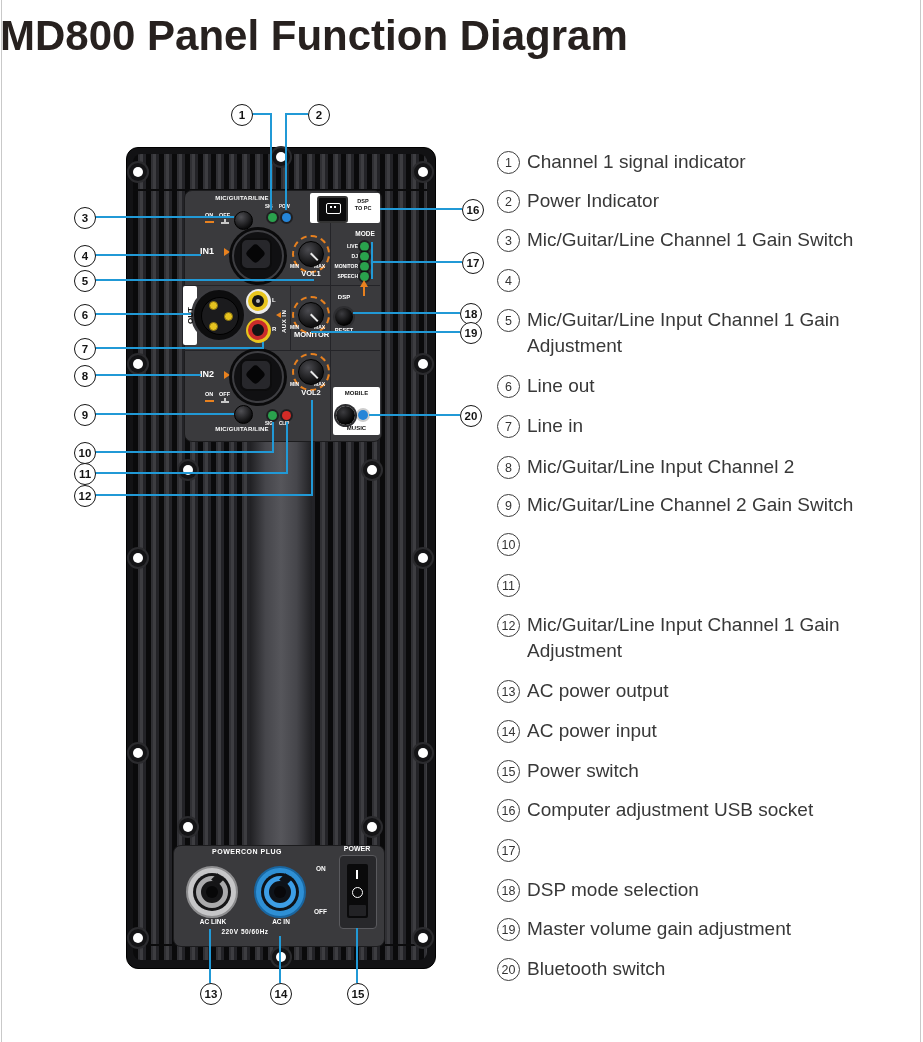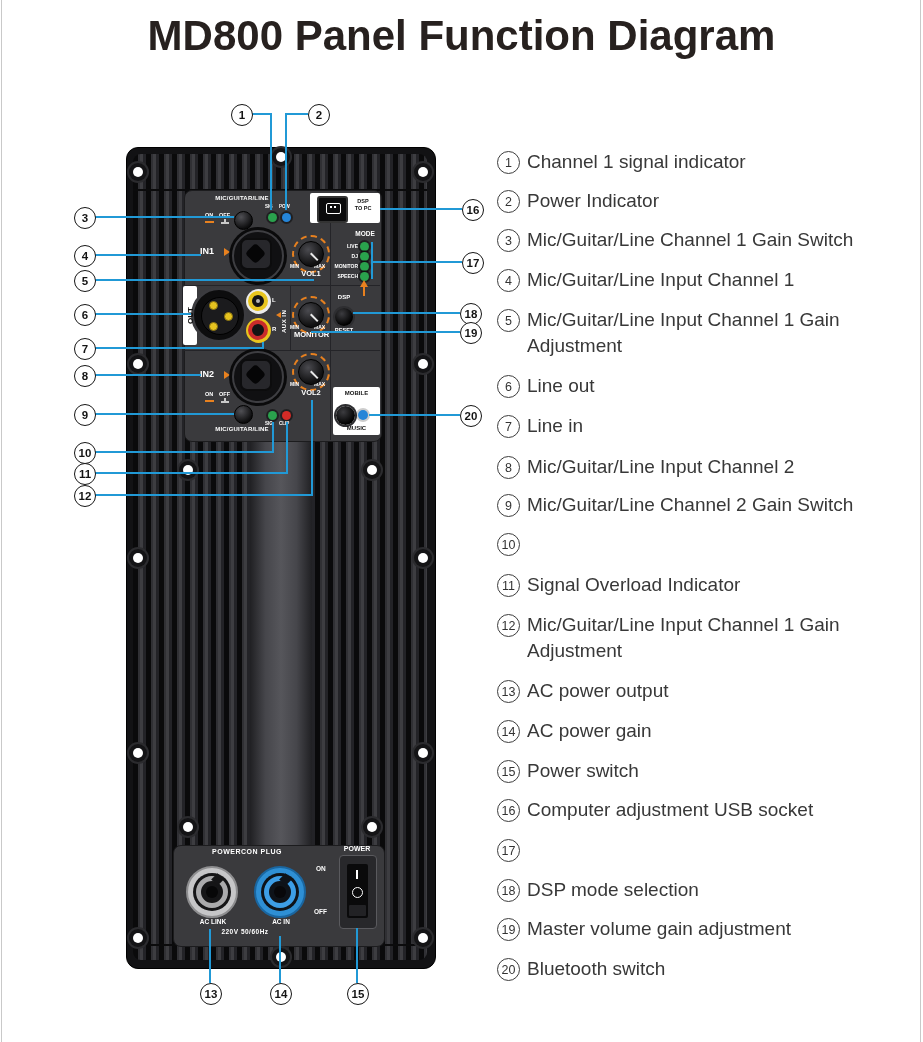--- a/index.html
+++ b/index.html
@@ -1,20 +1,20 @@
 <!DOCTYPE html>
 <html><head>
 <meta charset="utf-8">
 <style>
   html,body{margin:0;padding:0;background:#fff;}
   #stage{position:relative;width:923px;height:1042px;background:#fff;overflow:hidden;
          font-family:"Liberation Sans","DejaVu Sans",sans-serif;}
   .abs{position:absolute;}
   .edge{position:absolute;top:0;width:1px;height:1042px;background:#c9c9c9;}
-  #title{position:absolute;left:0;top:12px;width:100%;text-align:center;
+  #title{position:absolute;left:0;top:12px;width:100%;text-align:left;
          font-size:42px;font-weight:bold;color:#27211f;letter-spacing:0px;}
   
   #panel-base{position:absolute;left:126px;top:147px;width:308px;height:820px;
     background:#121214;border:1px solid #000;border-radius:12px;z-index:1;}
   #panel-fins{position:absolute;left:133px;top:154px;width:294px;height:806px;border-radius:8px;z-index:1;
     background:repeating-linear-gradient(90deg,#0a0a0b 0 5px,#303034 5px 7px,#3d3d41 7px 10px,#232327 10px 13px);}
   #panel-center{position:absolute;left:250px;top:190px;width:62px;height:755px;z-index:2;
     background:linear-gradient(90deg,#202023,#46464b 25%,#56565b 50%,#46464b 75%,#202023);}
   .groove{position:absolute;left:133px;width:294px;height:2px;background:#0b0b0c;z-index:2;}
   .plate{position:absolute;background:#3a3a3d;border:1px solid #1c1c1e;border-radius:8px;z-index:4;}
@@ -276,21 +276,20 @@
   <div class="lg" style="top:188px;">
       <span class="n">2</span>
       <span class="t">Power Indicator</span>
     </div>
   <div class="lg" style="top:227px;">
       <span class="n">3</span>
       <span class="t">Mic/Guitar/Line Channel 1 Gain Switch</span>
     </div>
   <div class="lg" style="top:267px;">
       <span class="n">4</span>
-      <span class="t">Mic/Guitar/Line Input Channel 1</span>
     </div>
   <div class="lg" style="top:307px;">
       <span class="n">5</span>
       <span class="t">Mic/Guitar/Line Input Channel 1 Gain Adjustment</span>
     </div>
   <div class="lg" style="top:373px;">
       <span class="n">6</span>
       <span class="t">Line out</span>
     </div>
   <div class="lg" style="top:413px;">
@@ -303,33 +302,32 @@
     </div>
   <div class="lg" style="top:492px;">
       <span class="n">9</span>
       <span class="t">Mic/Guitar/Line Channel 2 Gain Switch</span>
     </div>
   <div class="lg" style="top:531px;">
       <span class="n">10</span>
     </div>
   <div class="lg" style="top:572px;">
       <span class="n">11</span>
-      <span class="t">Signal Overload Indicator</span>
     </div>
   <div class="lg" style="top:612px;">
       <span class="n">12</span>
       <span class="t">Mic/Guitar/Line Input Channel 1 Gain Adjustment</span>
     </div>
   <div class="lg" style="top:678px;">
       <span class="n">13</span>
       <span class="t">AC power output</span>
     </div>
   <div class="lg" style="top:718px;">
       <span class="n">14</span>
-      <span class="t">AC power gain</span>
+      <span class="t">AC power input</span>
     </div>
   <div class="lg" style="top:758px;">
       <span class="n">15</span>
       <span class="t">Power switch</span>
     </div>
   <div class="lg" style="top:797px;">
       <span class="n">16</span>
       <span class="t">Computer adjustment USB socket</span>
     </div>
   <div class="lg" style="top:837px;">

